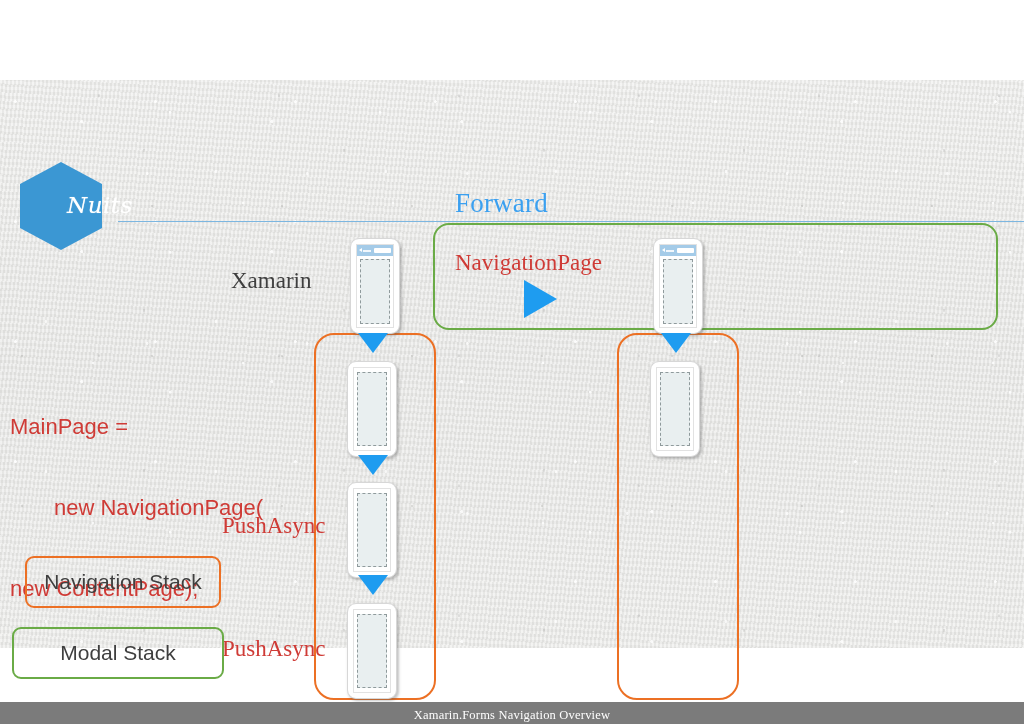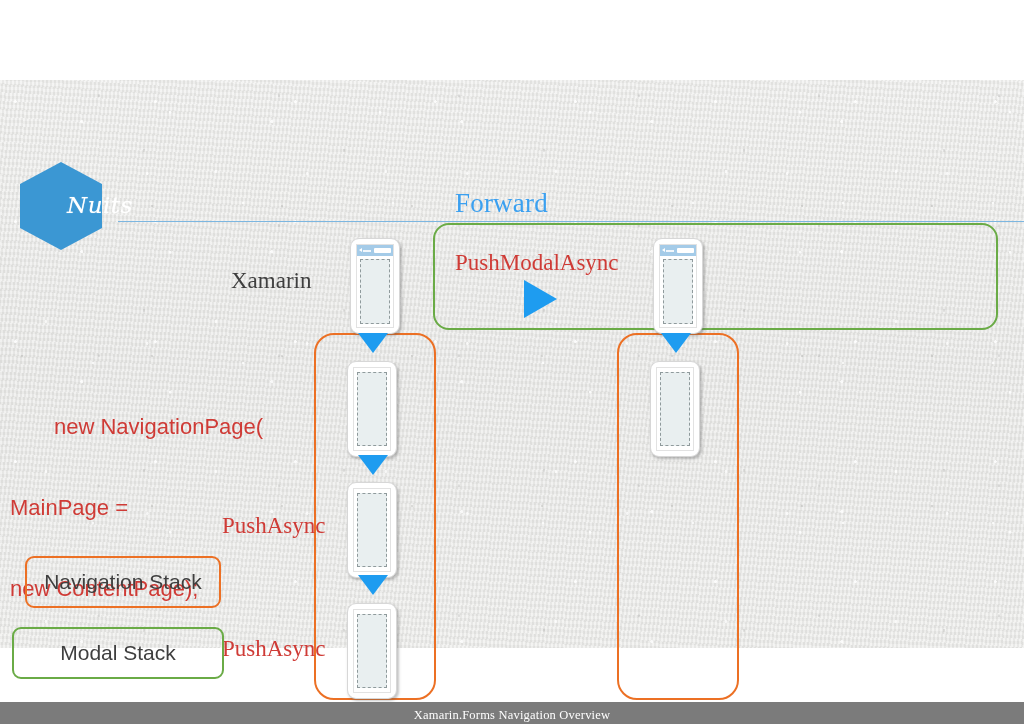--- a/index.html
+++ b/index.html
@@ -352,27 +352,27 @@
 
     <div class="phone no-nav" style="left:650px; top:281px;">
       <div class="screen">
         <div class="content"></div>
       </div>
     </div>
 
     <div class="play-triangle" style="left:524px; top:200px;"></div>
 
     <div class="label label-dark mainpage-label">Xamarin</div>
-    <div class="label label-red pushmodal-label">PushModalAsync</div>
+    <div class="label label-red pushmodal-label">NavigationPage</div>
     <div class="label label-red pushasync-1">PushAsync</div>
     <div class="label label-red pushasync-2">PushAsync</div>
 
     <div class="code-block">
+      <span class="code-line">MainPage =</span>
       <span class="code-line indent-1">new NavigationPage(</span>
-      <span class="code-line">MainPage =</span>
       <span class="code-line indent-2">new ContentPage);</span>
     </div>
 
     <div class="legend-item legend-nav">
       <span>Navigation Stack</span>
     </div>
     <div class="legend-item legend-modal">
       <span>Modal Stack</span>
     </div>
 

